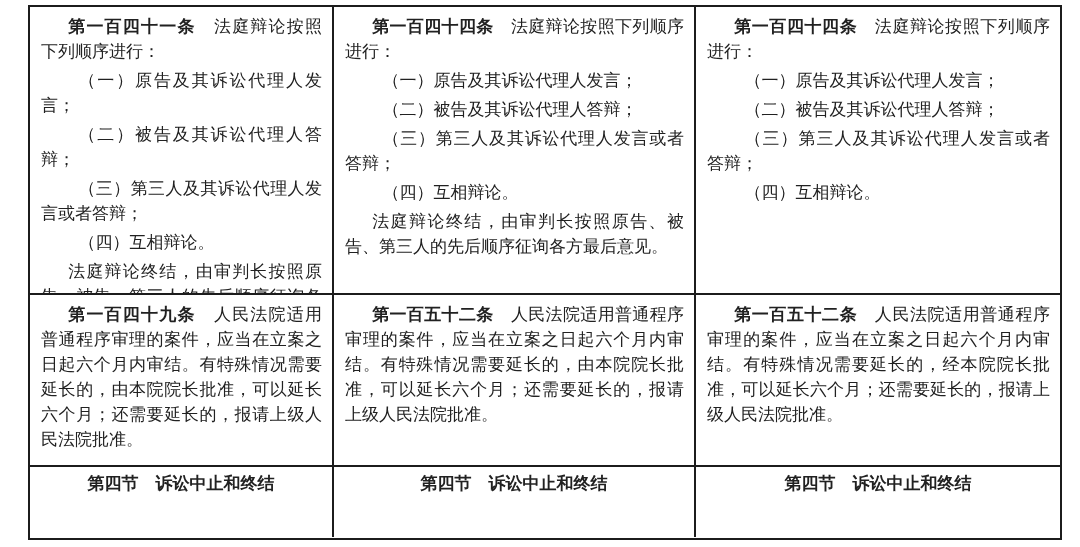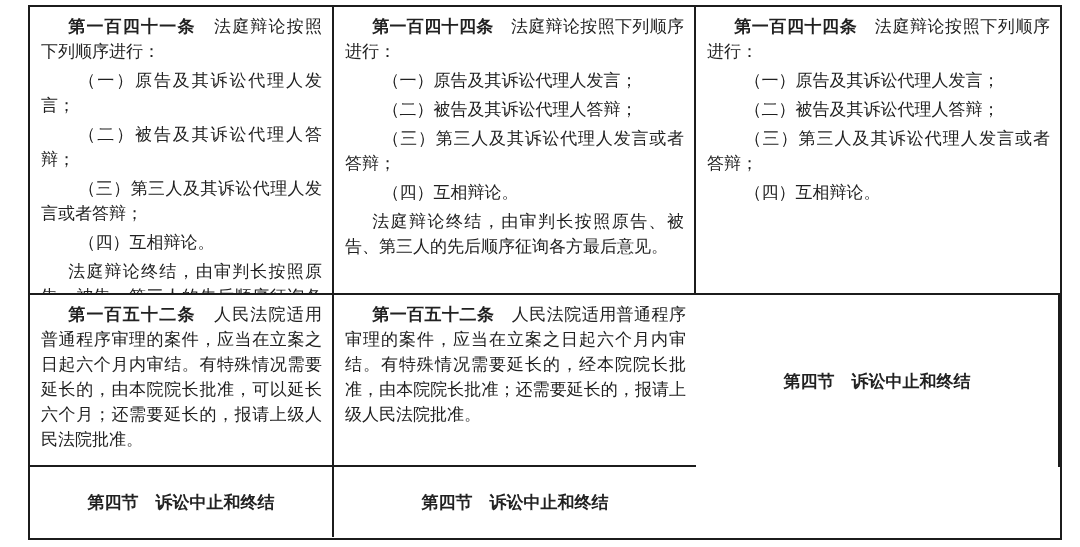--- a/index.html
+++ b/index.html
@@ -43,21 +43,21 @@
   .cell p {
     margin: 4px;
     text-indent: 1.6em;
     text-align: justify;
   }
   .cell p.item { text-indent: 2.2em; }
   .cell p.lead b { font-weight: 700; }
   .cell b { font-weight: 700; }
   .cell.title-cell {
     display: flex;
-    align-items: center;
+    align-items: flex-start;
     justify-content: center;
     padding: 0;
   }
   .cell.title-cell p.center {
     text-indent: 0;
     text-align: center;
     font-weight: 700;
   }
 </style>
 </head>
@@ -83,24 +83,27 @@
       </div>
     <div class="cell last-col">
         <p class="lead"><b>第一百四十四条</b><span>　法庭辩论按照下列顺序进行：</span></p>
         <p class="item"><span>（一）原告及其诉讼代理人发言；</span></p>
         <p class="item"><span>（二）被告及其诉讼代理人答辩；</span></p>
         <p class="item"><span>（三）第三人及其诉讼代理人发言或者答辩；</span></p>
         <p class="item"><span>（四）互相辩论。</span></p>
       </div>
 
     <div class="cell">
+        <p class="lead"><b>第一百四十九条</b><span>　人民法院适用普通程序审理的案件，应当在立案之日起六个月内审结。有特殊情况需要延长的，由本院院长批准，可以延长六个月；还需要延长的，报请上级人民法院批准。</span></p>
+      </div>
+    <div class="cell">
         <p class="lead"><b>第一百五十二条</b><span>　人民法院适用普通程序审理的案件，应当在立案之日起六个月内审结。有特殊情况需要延长的，由本院院长批准，可以延长六个月；还需要延长的，报请上级人民法院批准。</span></p>
       </div>
     <div class="cell last-col">
-        <p class="lead"><b>第一百五十二条</b><span>　人民法院适用普通程序审理的案件，应当在立案之日起六个月内审结。有特殊情况需要延长的，经本院院长批准，由本院院长批准；还需要延长的，报请上级人民法院批准。</span></p>
+        <p class="lead"><b>第一百五十二条</b><span>　人民法院适用普通程序审理的案件，应当在立案之日起六个月内审结。有特殊情况需要延长的，经本院院长批准，可以延长六个月；还需要延长的，报请上级人民法院批准。</span></p>
       </div>
 
     <div class="cell title-cell last-row">
         <p class="center"><b>第四节　诉讼中止和终结</b></p>
       </div>
     <div class="cell title-cell last-row">
         <p class="center"><b>第四节　诉讼中止和终结</b></p>
       </div>
     <div class="cell title-cell last-row last-col">
         <p class="center"><b>第四节　诉讼中止和终结</b></p>

